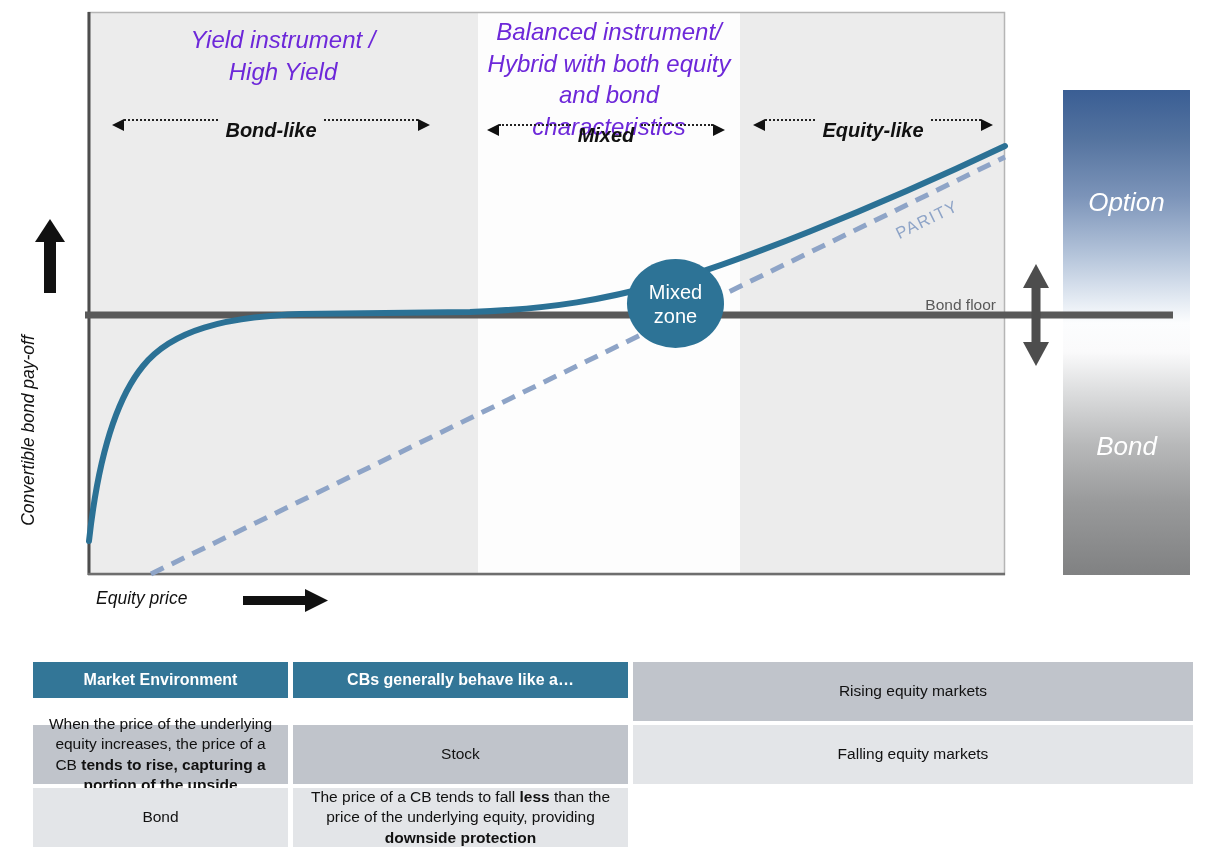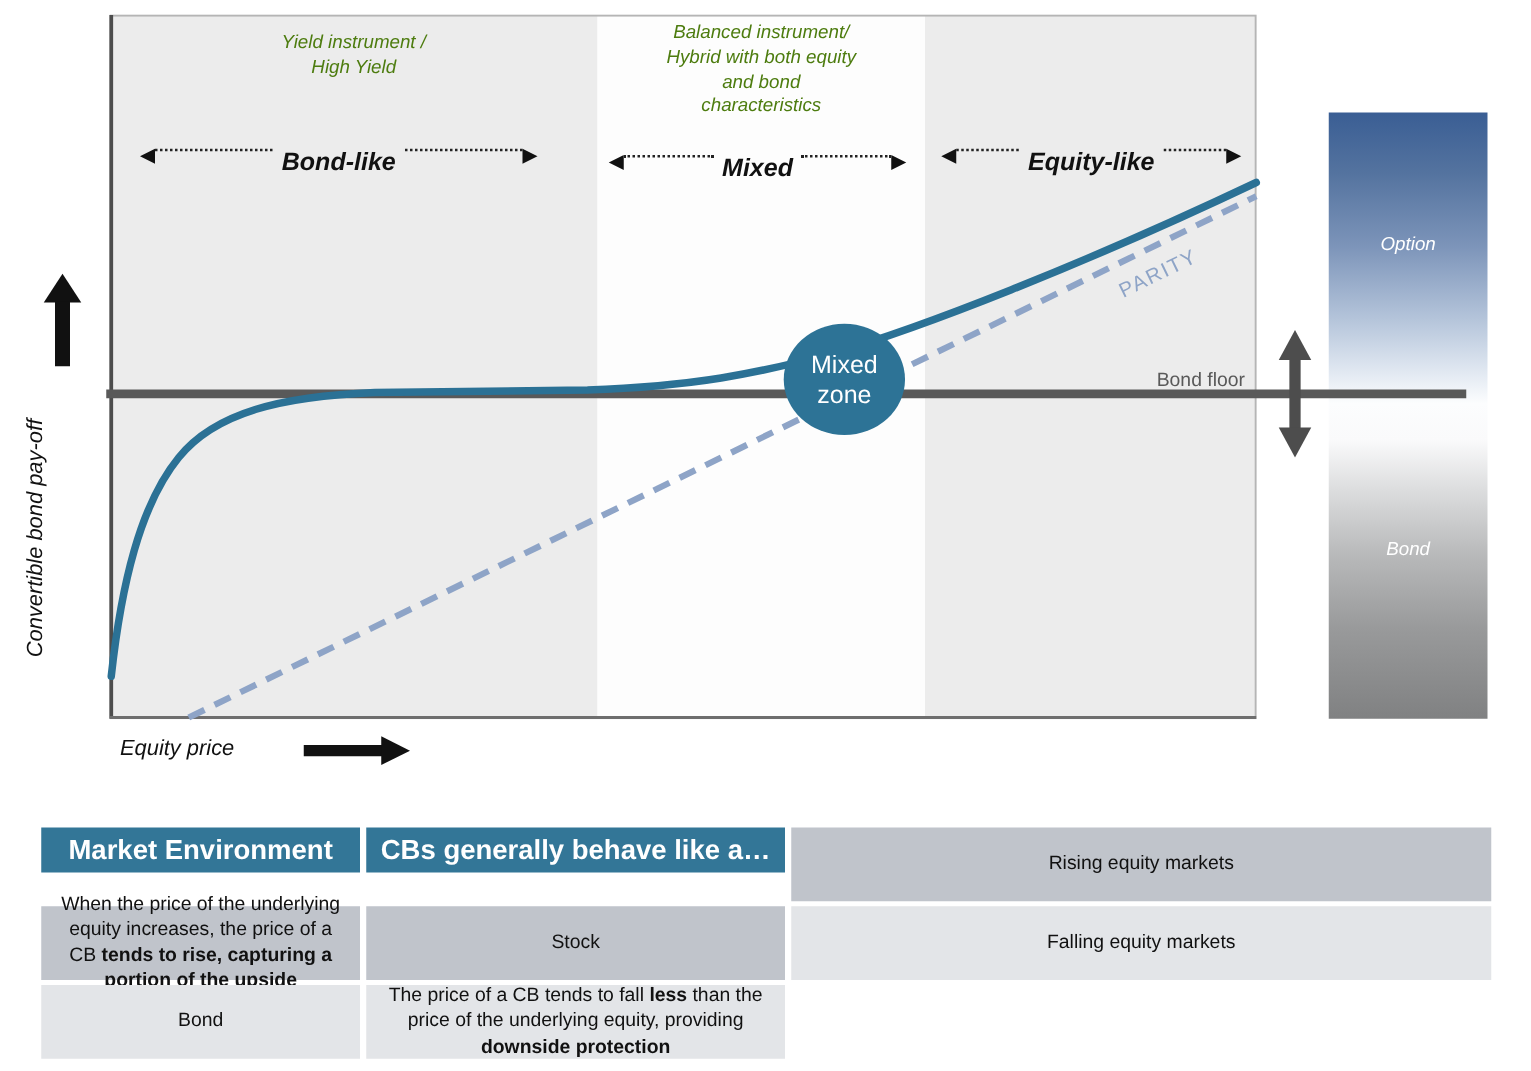--- a/index.html
+++ b/index.html
@@ -4,21 +4,21 @@
 <style>
   * { margin:0; padding:0; box-sizing:border-box; }
   body { font-family:"Liberation Sans", sans-serif; background:#ffffff; }
   .canvas { position:relative; width:1225px; height:857px; background:#ffffff; overflow:hidden; }
 
   
   .zone { position:absolute; top:12px; height:563px; z-index:1; }
   .zone-gray { background:#ececec; }
 
   
-  .ztitle { position:absolute; z-index:4; font-style:italic; font-size:15px; color:#4d7c0f;
+  .ztitle { position:absolute; z-index:4; font-style:italic; font-size:24px; color:#6d28d9;
             text-align:center; white-space:pre-line; line-height:1.32; }
 
   
   .dotarrow { position:absolute; z-index:4; display:flex; height:24px; }
   .dotline { flex:1; height:0; border-top:2px dotted #222; }
   .tri { width:0; height:0; }
   .tri-left  { border-top:6px solid transparent; border-bottom:6px solid transparent; border-right:12px solid #111; }
   .tri-right { border-top:6px solid transparent; border-bottom:6px solid transparent; border-left:12px solid #111; }
   .dotarrow .lbl { font-style:italic; font-weight:bold; font-size:20px; color:#111; margin:0 7px; white-space:nowrap; }
 
@@ -36,27 +36,27 @@
   .ylabel { position:absolute; z-index:4; left:-122px; top:420px; width:300px; text-align:center;
             font-style:italic; font-size:17.5px; color:#111; transform:rotate(-90deg); }
   .xlabel { position:absolute; z-index:4; left:96px; top:588px; font-style:italic; font-size:17.5px; color:#111; }
 
   
   .spectrum { position:absolute; z-index:1; left:1063px; top:90px; width:127px; height:485px;
               background:linear-gradient(180deg,
                 #3a5e94 0%, #54739f 10%, #7c94b9 22%, #b4c4da 34%, #e2e9f2 43%,
                 #fcfdfe 48%, #fafafb 54%, #dddedf 62%, #b8b9ba 73%, #999a9b 85%, #808182 100%); }
   .spectrum-label { position:absolute; z-index:4; left:1063px; width:127px; text-align:center;
-                    color:#ffffff; font-style:italic; font-size:15px; }
+                    color:#ffffff; font-style:italic; font-size:26px; }
 
   
   .cbtable { position:absolute; left:33px; top:662px; width:1160px; z-index:2;
              display:grid; grid-template-columns:255px 335px 560px; column-gap:5px; row-gap:4px; }
   .cell { display:flex; align-items:center; justify-content:center; text-align:center; }
-  .cell-head { background:#337697; color:#ffffff; font-weight:bold; font-size:22px; height:36px; }
+  .cell-head { background:#337697; color:#ffffff; font-weight:bold; font-size:16px; height:36px; }
   .cell-body { font-size:15.5px; color:#111; height:59px; line-height:1.3; padding:0 14px; }
   .row-a { background:#c0c4cb; }
   .row-b { background:#e3e5e8; }
 </style>
 </head>
 <body>
 
 <div class="canvas">
 
   <div class="zone zone-gray" style="left:88px; width:390px;"></div>

